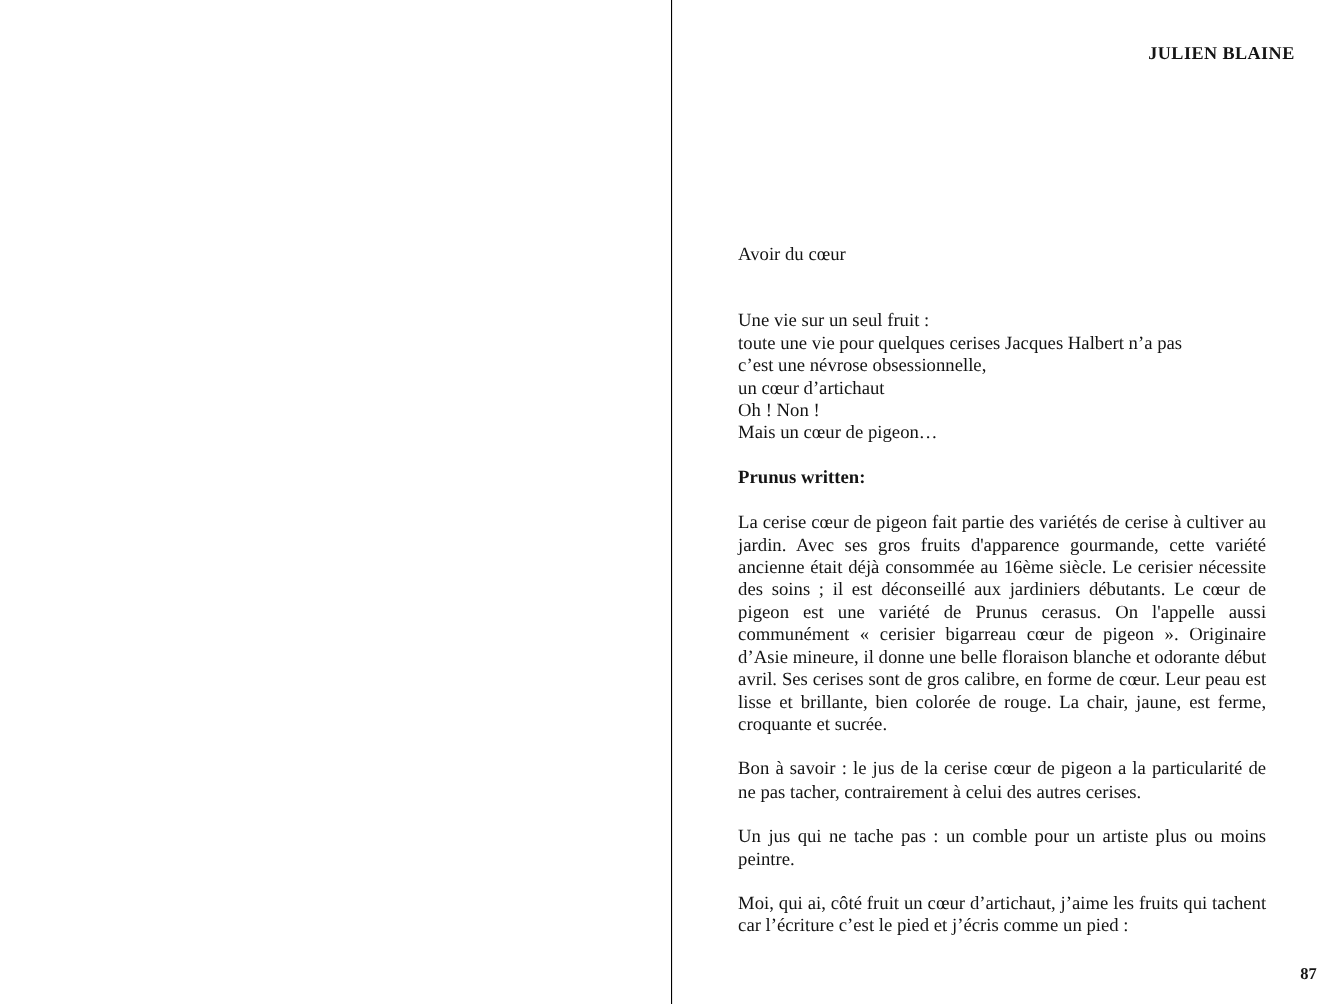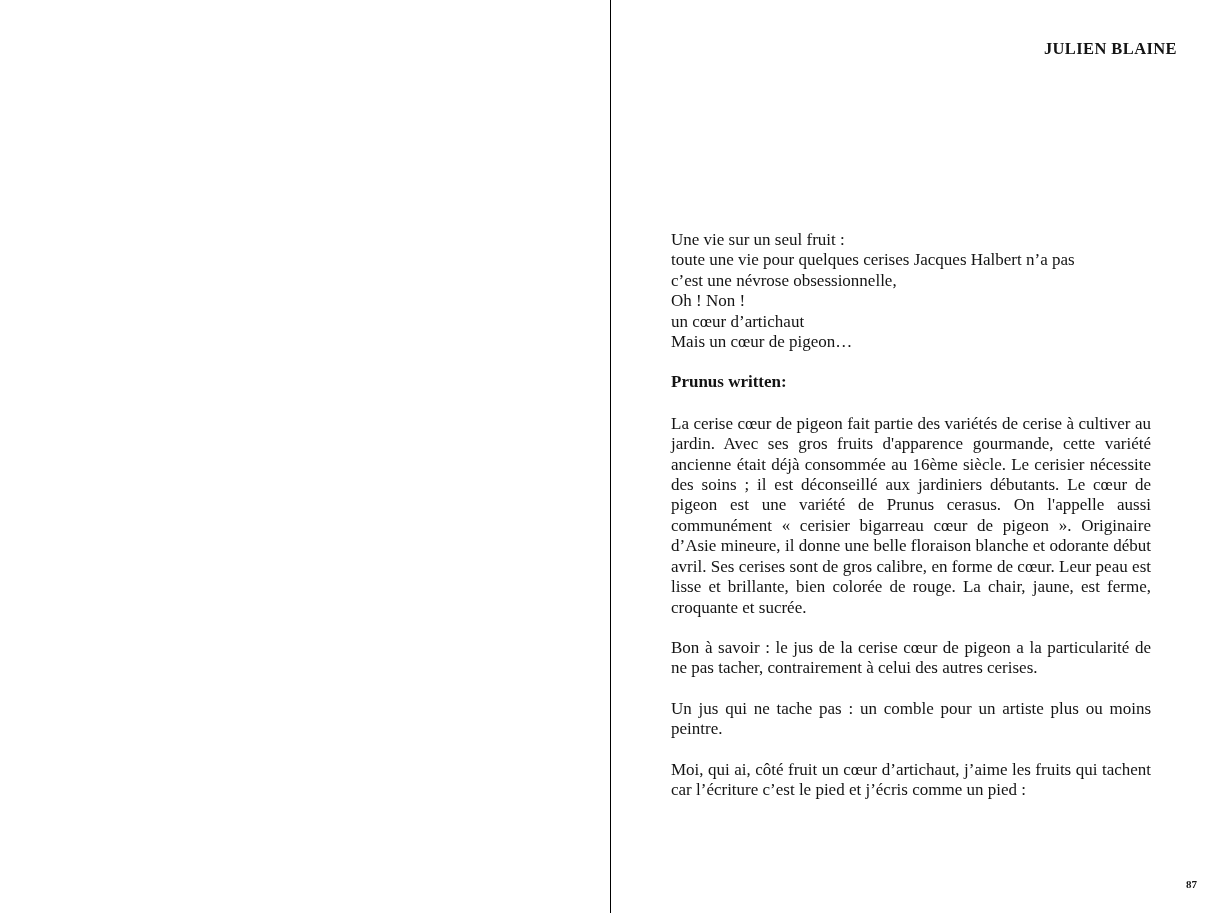--- a/index.html
+++ b/index.html
@@ -60,41 +60,42 @@
   }
   p.para:last-child {
     margin-bottom: 0;
   }
   .latin {
   }
   .page-number {
     position: absolute;
     top: 878px;
     right: 22px;
-    font-size: 11px;
+    font-size: 15px;
     font-weight: 700;
     text-align: right;
   }
 </style>
 </head>
 <body>
 
 <div class="divider"></div>
 
 <div class="author-header">JULIEN BLAINE</div>
 
 <div class="text-column">
 
+  <div class="poem-title">Avoir du cœur</div>
 
   <div class="stanza">
     <div class="line">Une vie sur un seul fruit :</div>
     <div class="line">toute une vie pour quelques cerises Jacques Halbert n’a pas</div>
     <div class="line">c’est une névrose obsessionnelle,</div>
+    <div class="line">un cœur d’artichaut</div>
     <div class="line">Oh ! Non !</div>
-    <div class="line">un cœur d’artichaut</div>
     <div class="line">Mais un cœur de pigeon…</div>
   </div>
 
   <div class="ready-label">Prunus written:</div>
 
   <p class="para"><span>La cerise cœur de pigeon fait partie des variétés de cerise à cultiver au jardin. Avec ses gros fruits d'apparence gourmande, cette variété ancienne était déjà consommée au 16ème siècle. Le cerisier nécessite des soins ; il est déconseillé aux jardiniers débutants. Le cœur de pigeon est une variété de </span><span class="latin">Prunus cerasus</span><span>. On l'appelle aussi communément « cerisier bigarreau cœur de pigeon ». Originaire d’Asie mineure, il donne une belle floraison blanche et odorante début avril. Ses cerises sont de gros calibre, en forme de cœur. Leur peau est lisse et brillante, bien colorée de rouge. La chair, jaune, est ferme, croquante et sucrée.</span></p>
 
   <p class="para">Bon à savoir : le jus de la cerise cœur de pigeon a la particularité de ne pas tacher, contrairement à celui des autres cerises.</p>
 
   <p class="para">Un jus qui ne tache pas : un comble pour un artiste plus ou moins peintre.</p>

